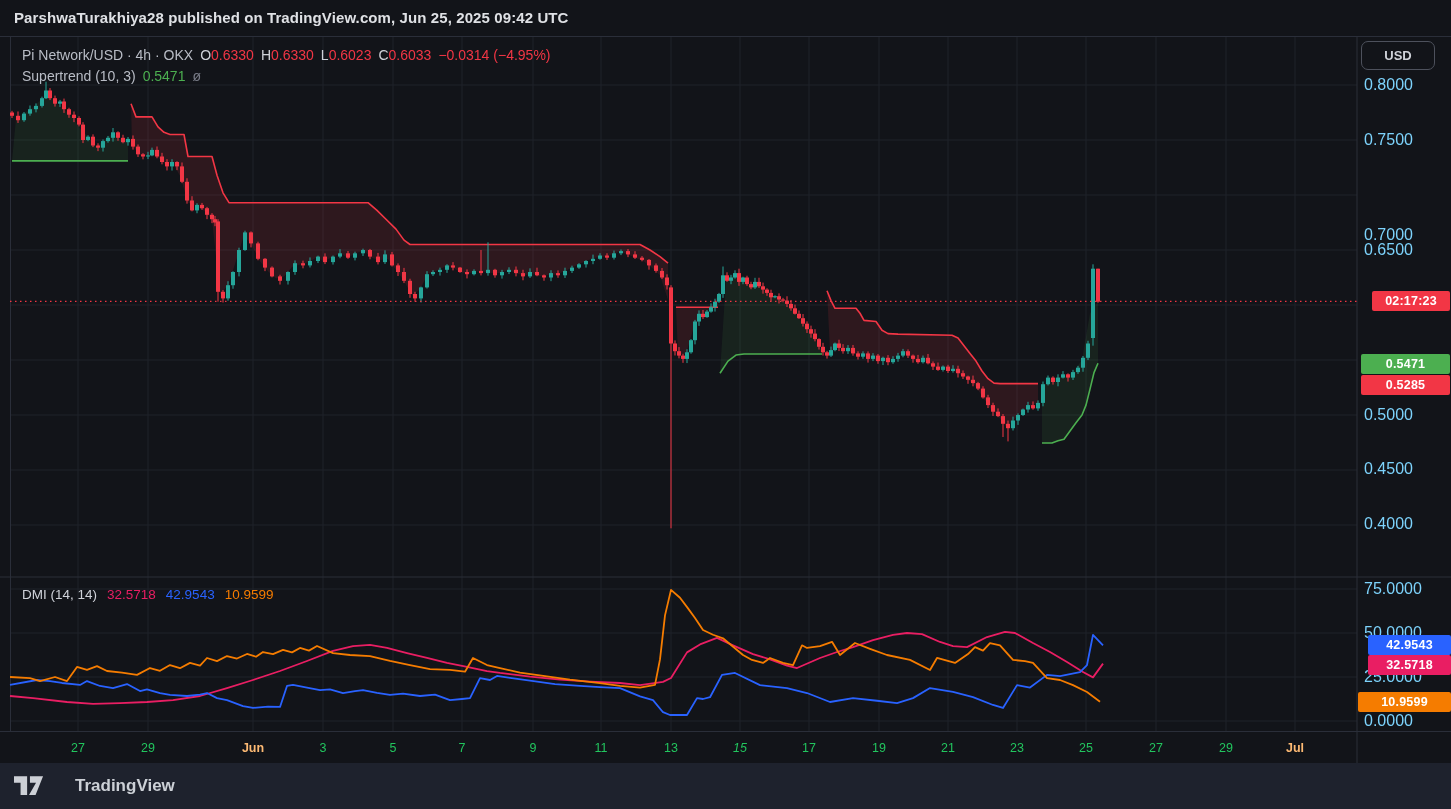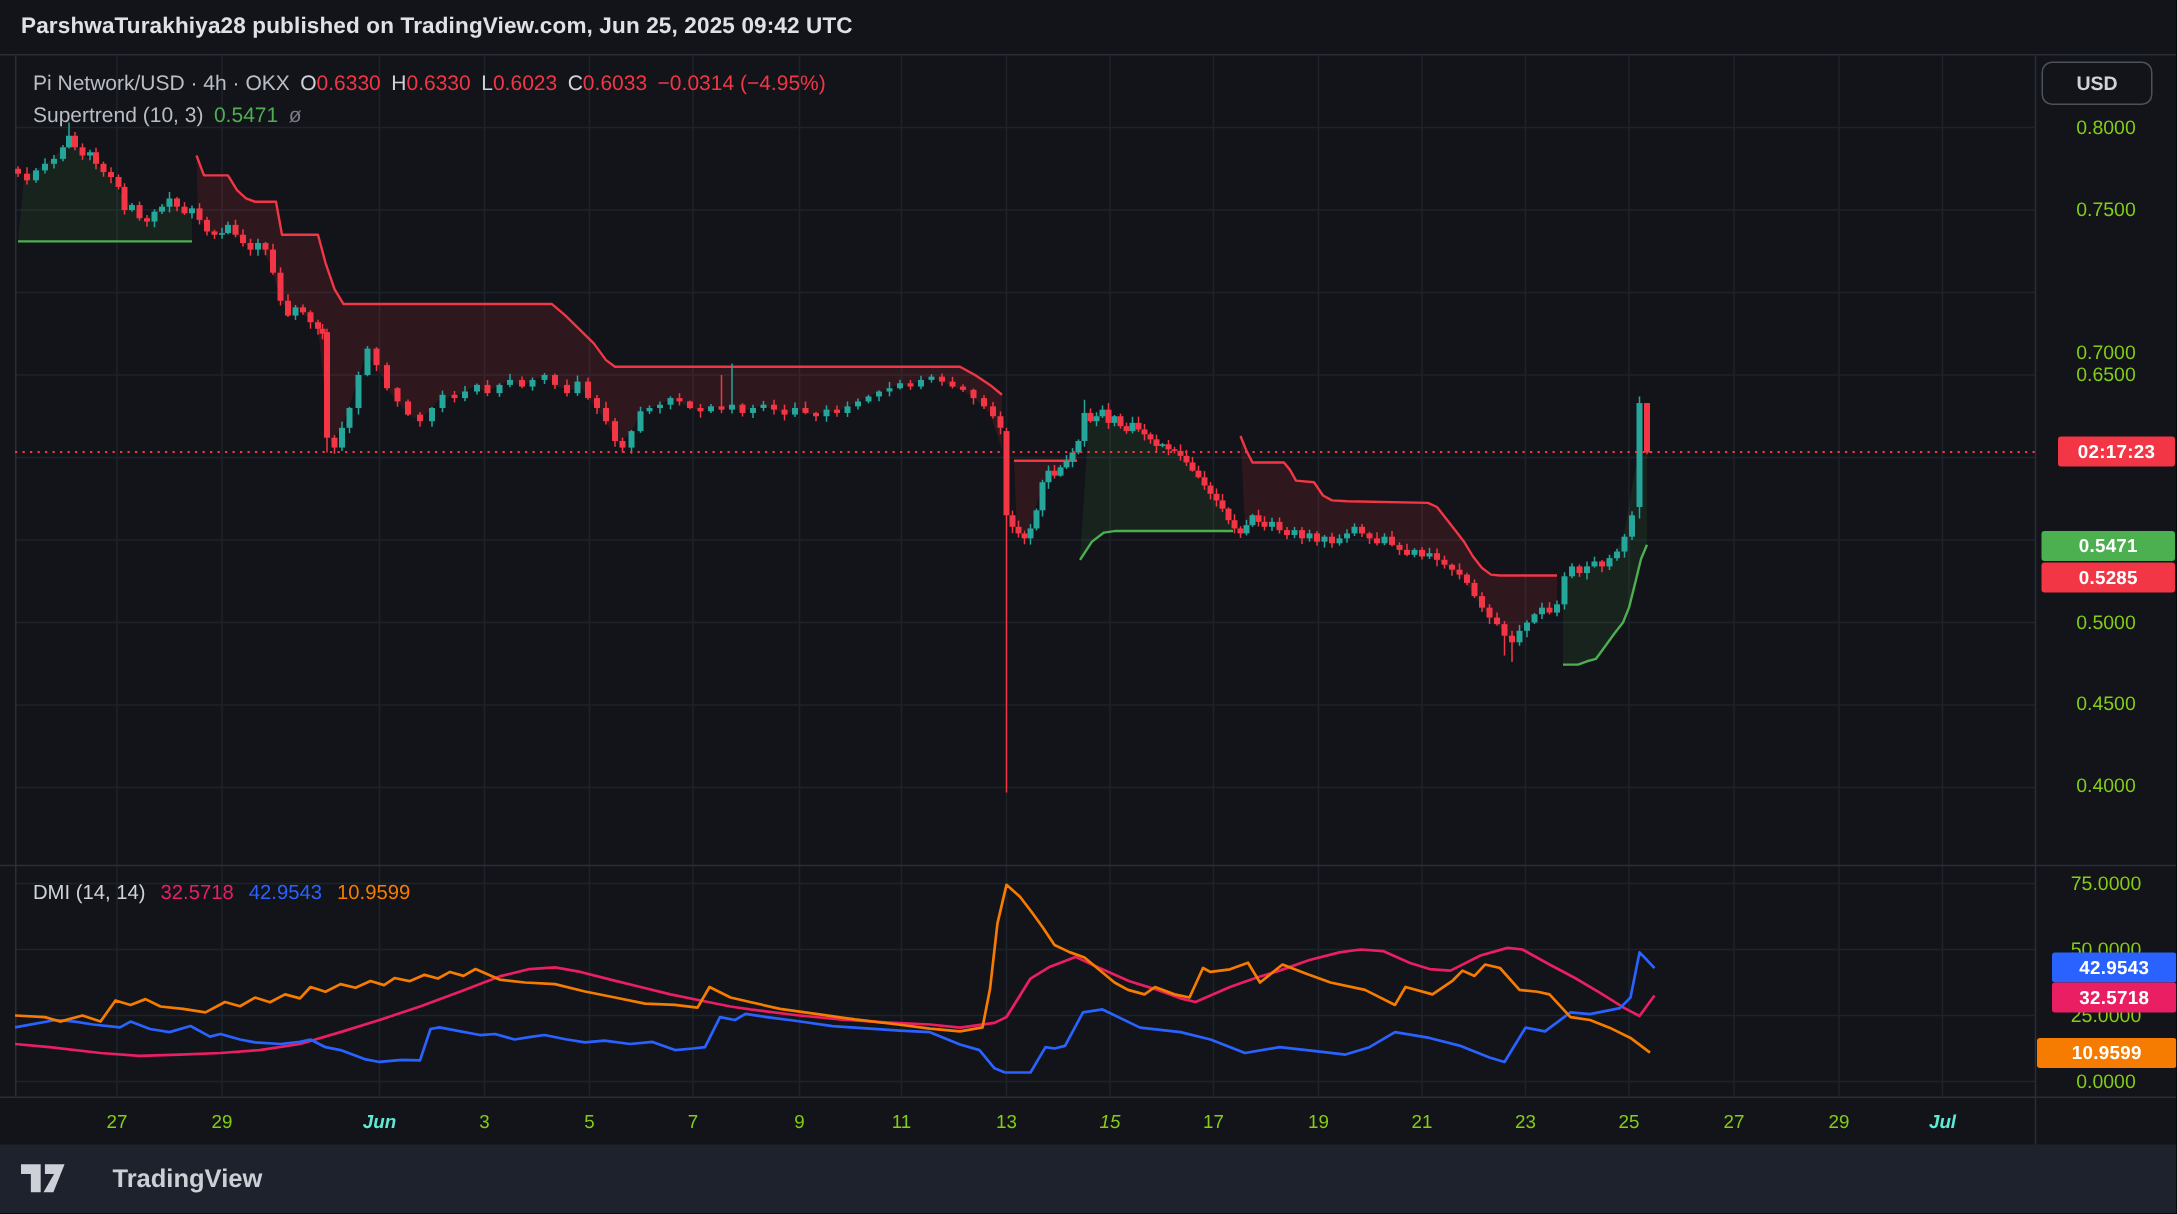--- a/index.html
+++ b/index.html
@@ -13,23 +13,23 @@
   .legend-row .dim{color:#b9bdc6;}
   .ohlc-item{display:inline-flex;}
   .ohlc-item .k{color:#cfd2d9;}
   .ohlc-item .v{color:#f23645;}
   .chg{color:#f23645;}
   .st-val{color:#4caf50;}
   .st-suffix{color:#787b86;}
   #dmi-legend{left:22px;top:587px;height:16px;font-size:13.5px;color:#cfd2d9;display:flex;gap:10px;white-space:nowrap;}
   #usd-button{left:1361px;top:41px;width:72px;height:27px;border:1px solid #4d515c;border-radius:7px;
     color:#cfd2d9;font-size:13px;font-weight:600;display:flex;align-items:center;justify-content:center;background:transparent;}
-  .axis-label{position:absolute;left:1364px;width:80px;height:16px;color:#84cc16;font-size:13px;line-height:16px;text-align:center;}
-  .time-label{position:absolute;top:740px;height:16px;transform:translateX(-50%);color:#84cc16;font-size:12.5px;line-height:16px;}
-  .time-label.major{color:#5eead4;font-weight:700;font-style:italic;}
+  .axis-label{position:absolute;left:1364px;width:80px;height:16px;color:#7dd3fc;font-size:16px;line-height:16px;}
+  .time-label{position:absolute;top:740px;height:16px;transform:translateX(-50%);color:#22c55e;font-size:12.5px;line-height:16px;}
+  .time-label.major{color:#fdba74;font-weight:700;}
   .badge{position:absolute;height:20px;border-radius:2px;color:#fff;font-size:12.5px;font-weight:700;
     display:flex;align-items:center;justify-content:center;letter-spacing:.2px;}
   #footer{left:0;top:763px;width:100%;height:46px;background:#1e222d;display:flex;align-items:center;padding-left:14px;box-sizing:border-box;gap:8px;}
   #footer .brand{color:#ccd0d6;font-size:17px;font-weight:700;margin-left:23px;}
   #watermark{left:1332px;top:738px;width:119px;height:71px;background:#ffffff;display:flex;align-items:center;padding-left:9px;box-sizing:border-box;gap:7px;}
   #watermark .wm-cn{font-size:25px;font-weight:700;line-height:25px;}
   #watermark .wm-site{font-size:6.5px;letter-spacing:1.2px;color:#8b9096;margin-top:3px;font-weight:700;}
 </style>
 </head>
 <body>

